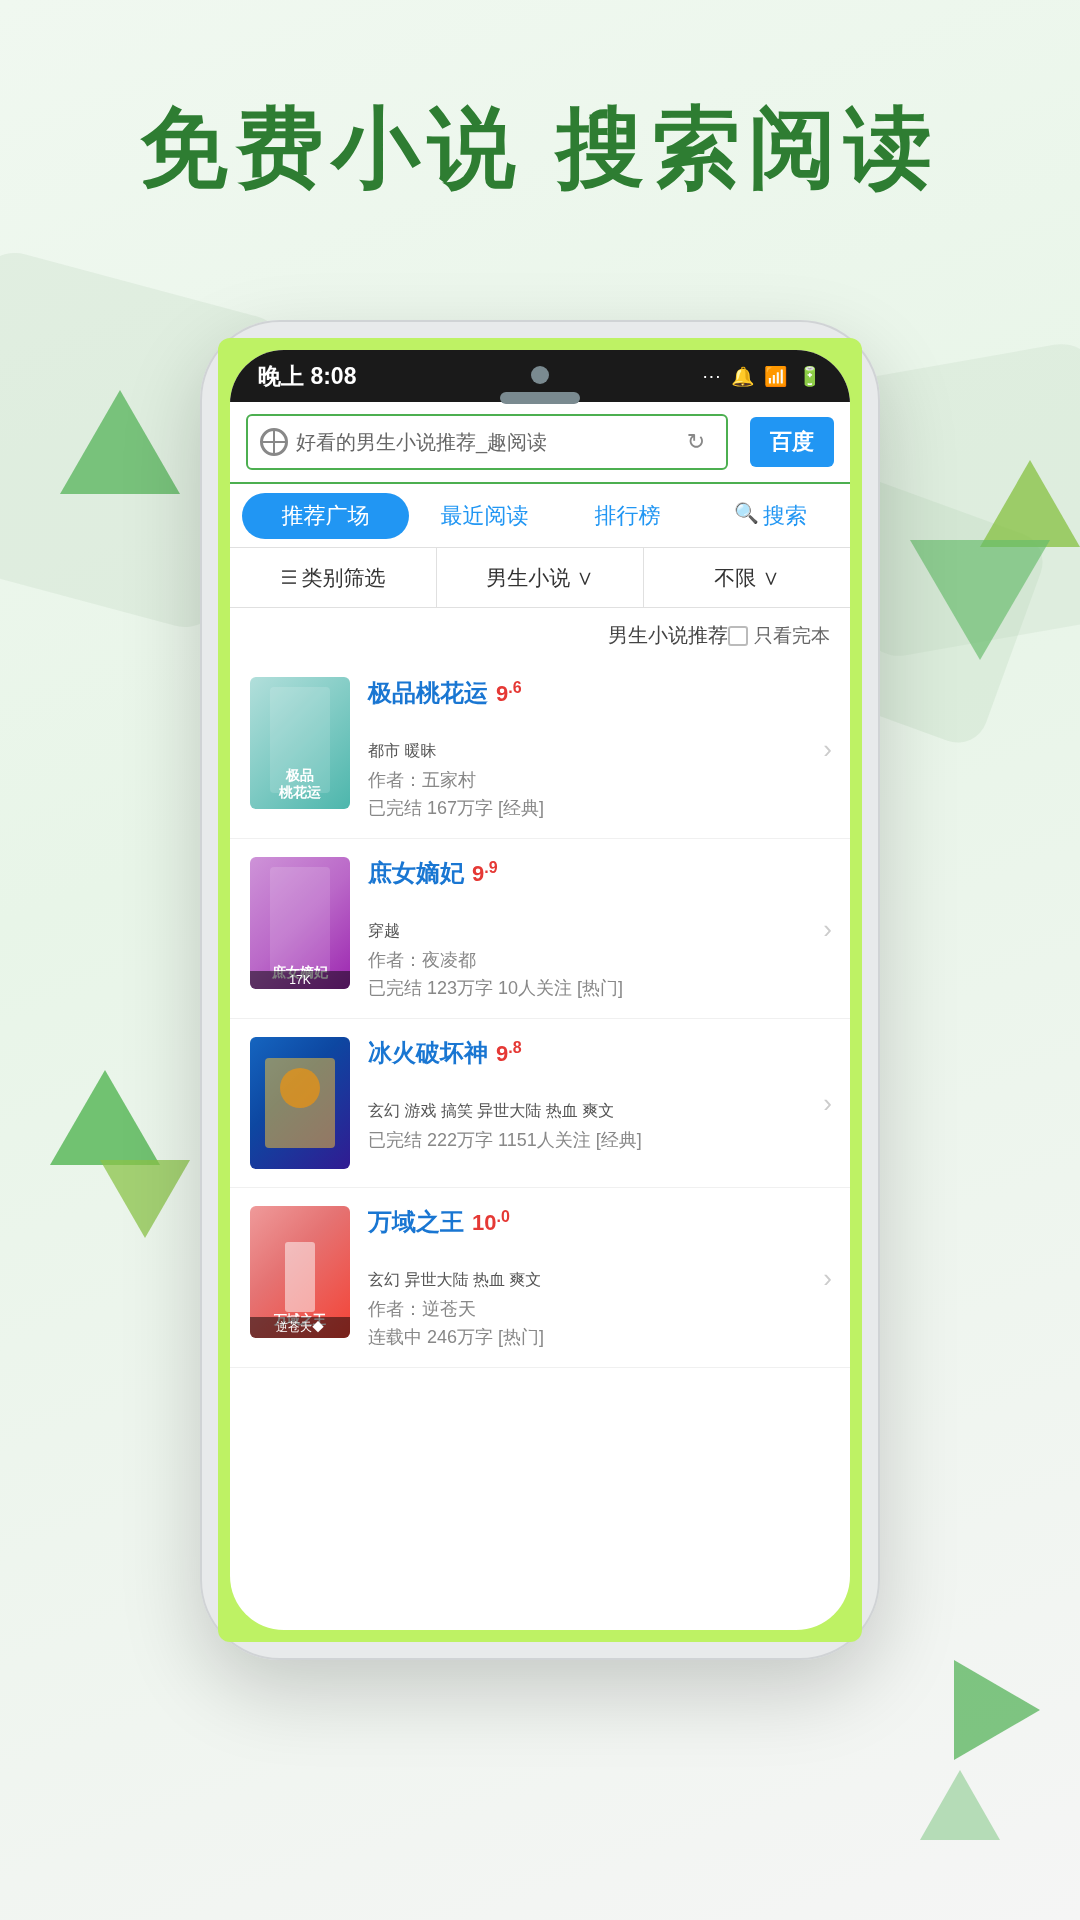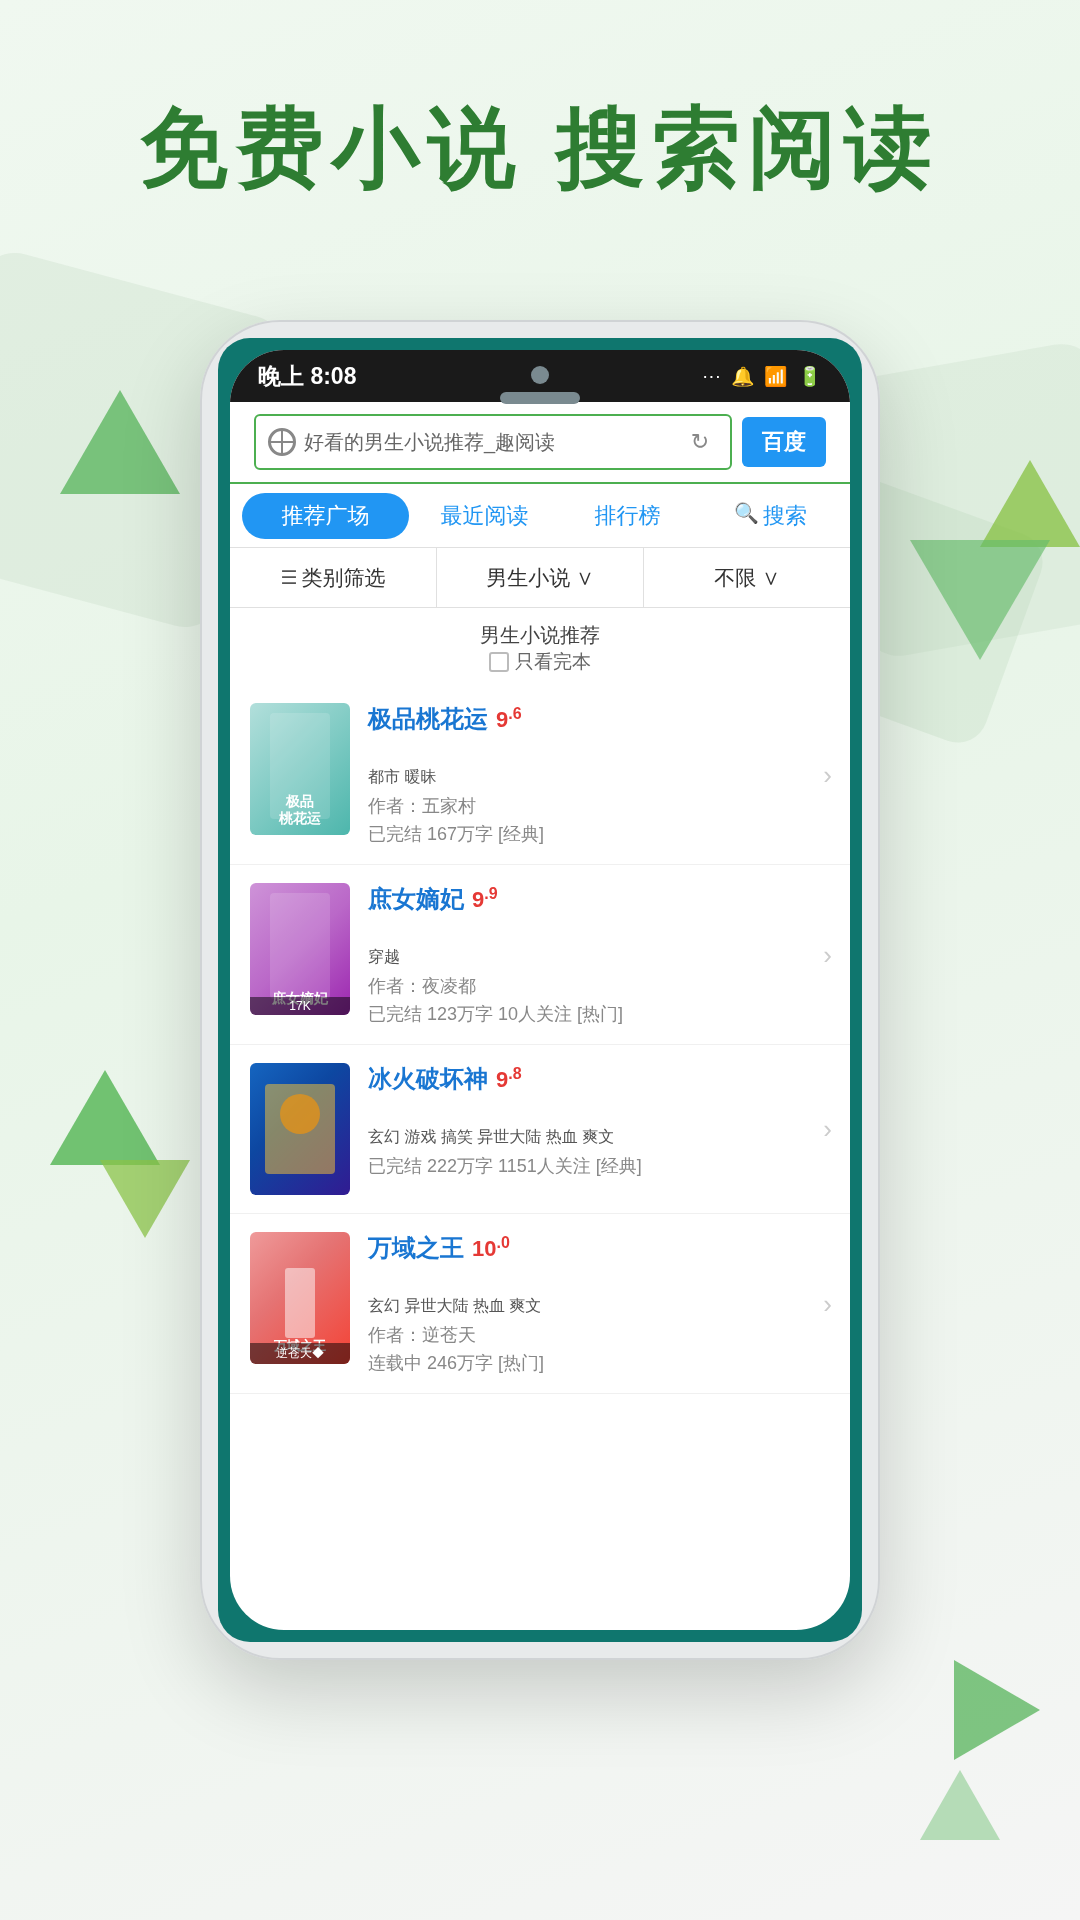--- a/index.html
+++ b/index.html
@@ -129,22 +129,22 @@
       width: 100%;
       height: 100%;
       background: #e8eaeb;
       border-radius: 80px;
       padding: 18px;
       box-shadow: 0 30px 80px rgba(0,0,0,0.18), inset 0 0 0 2px #d0d3d5;
     }
     .phone-inner {
       width: 100%;
       height: 100%;
-      background: #0f766e;
-      border-radius: 32px;
+      background: #bef264;
+      border-radius: 12px;
       padding: 12px;
       position: relative;
     }
     
     .phone-top-bar {
       position: absolute;
       top: 28px;
       left: 50%;
       transform: translateX(-50%);
       display: flex;
@@ -183,24 +183,24 @@
       padding: 0 28px;
       font-size: 22px;
     }
     .status-time { font-weight: 600; font-size: 23px; }
     .status-icons { display: flex; align-items: center; gap: 10px; font-size: 19px; }
 
     
     .browser-bar {
       background: #fff;
       border-bottom: 2px solid #4caf50;
-      padding: 12px 24px;
+      padding: 12px 16px;
       display: flex;
       align-items: center;
-      gap: 10px;
+      gap: 22px;
     }
     .browser-url-box {
       flex: 1;
       display: flex;
       align-items: center;
       gap: 8px;
       border: 2px solid #4caf50;
       border-radius: 6px;
       padding: 8px 12px;
       background: #fff;
@@ -305,21 +305,20 @@
     .filter-item:last-child { border-right: none; }
 
     
     .section-header {
       display: flex;
       align-items: center;
       justify-content: flex-end;
       padding: 14px 20px 10px;
       font-size: 20px;
       color: #555;
-      flex-direction: column;
     }
     .section-title { font-size: 20px; color: #444; }
     .only-complete {
       display: flex; align-items: center; gap: 6px;
       font-size: 19px; color: #666;
     }
     .checkbox {
       width: 20px; height: 20px;
       border: 2px solid #bbb;
       border-radius: 3px;

